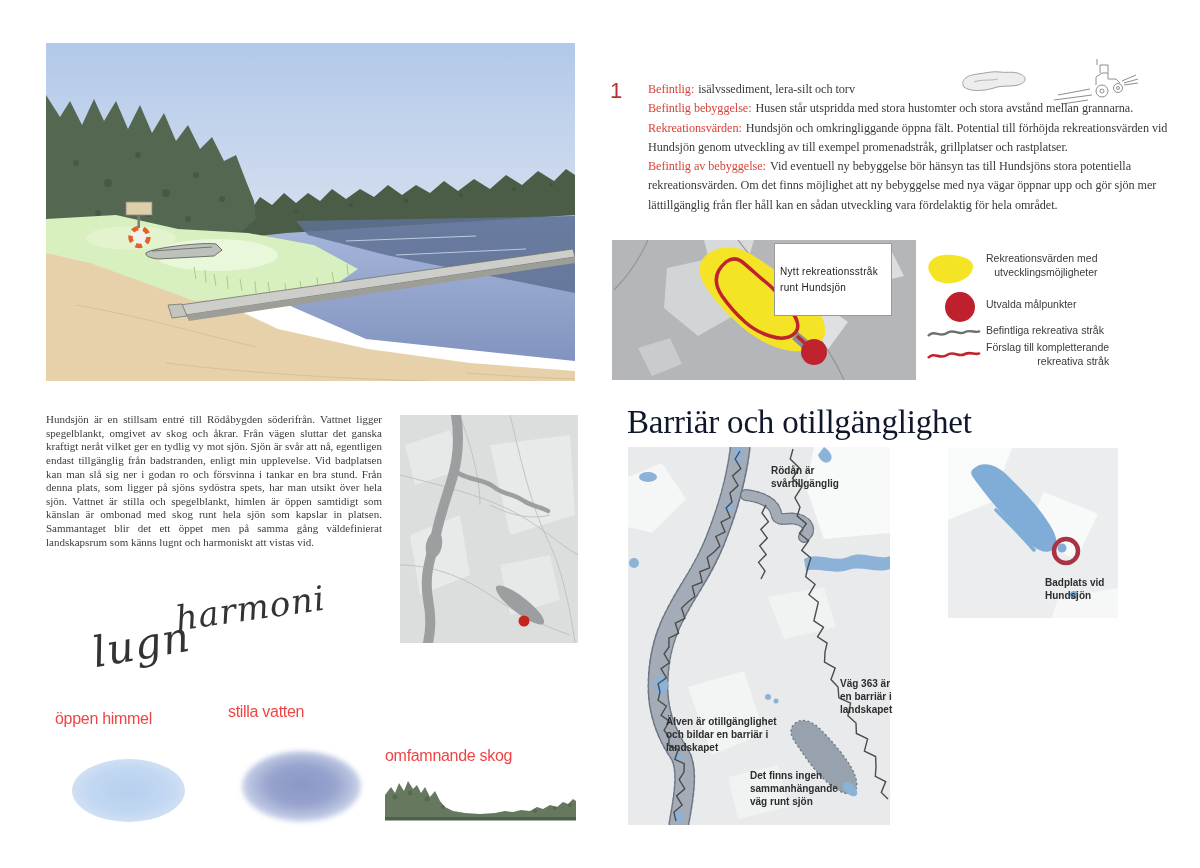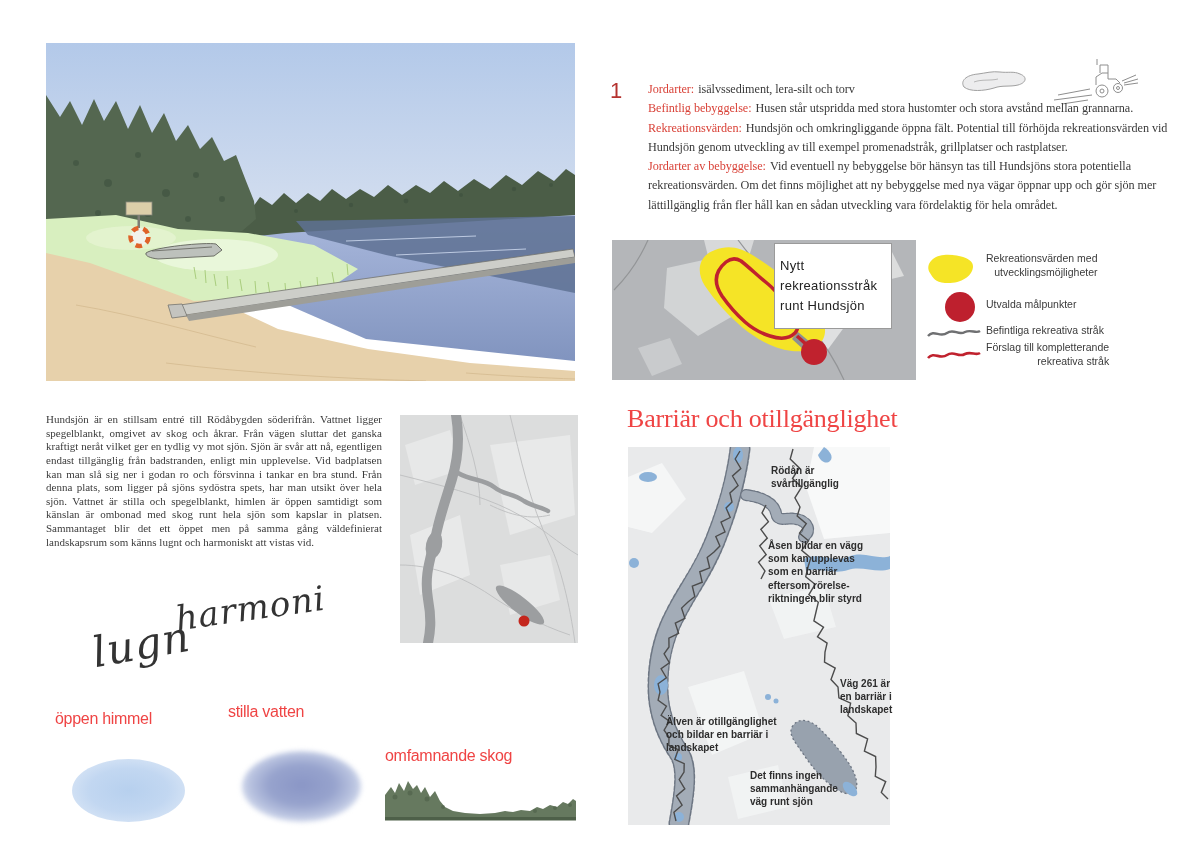--- a/index.html
+++ b/index.html
@@ -11,25 +11,25 @@
 
   
   .section-num{left:610px;top:78px;font-size:22px;color:#b5322f;font-family:"Liberation Sans",sans-serif;}
   .notes{left:648px;top:80px;width:558px;font-size:12.2px;line-height:1.58;color:#3a3a3a;
          font-family:"Liberation Serif","DejaVu Serif",serif;letter-spacing:-0.05px;}
   .note-label{color:#d94238;margin-right:4px;}
 
   
   .recmap{left:612px;top:240px;width:304px;height:140px;}
   .callout{left:774px;top:243px;width:106px;background:#fff;border:1px solid #9a9a9a;
-           padding:12px 5px;font-size:13px;letter-spacing:.3px;line-height:1.55;color:#222;}
+           padding:20px 5px;font-size:10px;letter-spacing:.3px;line-height:1.55;color:#222;}
   .lg-label{font-size:10.5px;line-height:1.32;color:#3a3a3a;text-align:right;}
 
   
-  .big-head{font-size:26px;color:#ef4444;letter-spacing:-0.2px;}
+  .big-head{font-size:33px;color:#0f172a;letter-spacing:-0.2px;}
 
   
   .desc{left:46px;top:413px;width:336px;font-size:11px;line-height:1.24;color:#3b3b3b;
         text-align:justify;font-family:"Liberation Serif","DejaVu Serif",serif;}
 
   
   .hand{font-family:"DejaVu Serif","Liberation Serif",serif;font-style:italic;color:#333;}
   .hand-harmoni{left:175px;top:588px;font-size:34px;transform:rotate(-8deg);letter-spacing:1px;}
   .hand-lugn{left:92px;top:620px;font-size:42px;transform:rotate(-10deg);letter-spacing:1px;}
 
@@ -112,24 +112,24 @@
       <path d="M146 30 L146 22 L152 18 L158 18 L158 24 L166 24 L170 28"></path>
       <path d="M150 18 L150 10 L158 10 L158 18"></path>
       <path d="M147 10 L147 4"></path>
       <path d="M172 26 L186 20 M174 28 L188 24 M174 30 L188 28"></path>
       <path d="M108 40 L140 34 M104 45 L142 40 M112 49 L138 45"></path>
     </g>
   </svg>
 
   <div class="abs section-num">1</div>
   <div class="abs notes">
-    <div><span class="note-label">Jordarter:</span><span>isälvssediment, lera-silt och torv</span></div>
+    <div><span class="note-label">Befintlig:</span><span>isälvssediment, lera-silt och torv</span></div>
     <div><span class="note-label">Befintlig bebyggelse:</span><span>Husen står utspridda med stora hustomter och stora avstånd mellan grannarna.</span></div>
     <div><span class="note-label">Rekreationsvärden:</span><span>Hundsjön och omkringliggande öppna fält. Potential till förhöjda rekreationsvärden vid Hundsjön genom utveckling av till exempel promenadstråk, grillplatser och rastplatser.</span></div>
-    <div><span class="note-label">Jordarter av bebyggelse:</span><span>Vid eventuell ny bebyggelse bör hänsyn tas till Hundsjöns stora potentiella rekreationsvärden. Om det finns möjlighet att ny bebyggelse med nya vägar öppnar upp och gör sjön mer lättillgänglig från fler håll kan en sådan utveckling vara fördelaktig för hela området.</span></div>
+    <div><span class="note-label">Befintlig av bebyggelse:</span><span>Vid eventuell ny bebyggelse bör hänsyn tas till Hundsjöns stora potentiella rekreationsvärden. Om det finns möjlighet att ny bebyggelse med nya vägar öppnar upp och gör sjön mer lättillgänglig från fler håll kan en sådan utveckling vara fördelaktig för hela området.</span></div>
   </div>
 
   <svg class="abs recmap" viewBox="0 0 304 140">
     <rect width="304" height="140" fill="#b4b6b9"></rect>
     <path fill="#d2d4d5" d="M55 28 L128 12 L152 38 L128 72 L86 96 L52 68 Z"></path>
     <path fill="#dfe0e1" d="M140 72 L198 56 L236 82 L214 112 L162 106 Z"></path>
     <path fill="#d8d9da" d="M92 0 L142 0 L136 20 L98 24 Z"></path>
     <path fill="#c9cbcd" d="M26 108 L58 98 L70 124 L40 136 Z"></path>
     <path fill="#dcdddd" d="M240 20 L280 12 L292 36 L258 44 Z"></path>
     <path stroke="#939597" stroke-width="1.2" fill="none" d="M36 0 C28 18 16 36 2 50 M126 0 C150 32 178 62 198 86 C212 103 224 122 232 140"></path>
@@ -244,30 +244,42 @@
       <ellipse cx="222" cy="342" rx="9" ry="5" fill="#8cb2d8" transform="rotate(45 222 342)"></ellipse>
 
       <g fill="none" stroke="#4c4c4c" stroke-width="1.4">
         <path d="M112 4 L107.2 12.0 L112.8 21.5 L104.5 29.0 L110.1 38.5 L101.9 46.0 L104 55 L98.1 61.0 L102.2 70.5 L93.0 75.2 L97.0 84.8 L87.8 89.5 L91.9 99.0 L86 105 L79.2 110.5 L81.7 120.9 L71.8 124.8 L74.2 135.2 L64.3 139.1 L66.8 149.5 L60 155 L53.6 161.1 L56.9 171.4 L47.3 176.1 L50.6 186.4 L40.9 191.1 L41 200 L36.1 206.8 L41.4 215.7 L33.1 221.8 L38.4 230.7 L30.1 236.8 L32 245 L30.1 253.2 L38.4 259.3 L33.1 268.2 L41.4 274.3 L36.1 283.2 L41 290 L40.8 298.4 L50.2 302.6 L46.8 312.4 L56.2 316.6 L56 325 L51.2 332.6 L56.8 341.9 L48.5 348.9 L54.1 358.2 L45.9 365.3 L48 374"></path>
         <path d="M138 58 L134.0 66.0 L140.4 74.7 L132.8 82.4 L139.3 91.1 L131.7 98.9 L138.2 107.6 L130.6 115.3 L137.0 124.0 L133 132"></path>
         <path d="M165 2 L162.2 12.1 L171.3 20.9 L164.5 31.5 L173.6 40.2 L166.9 50.8 L172 60 L169.2 69.1 L178.3 76.6 L171.5 86.2 L180.5 93.8 L173.7 103.4 L182.8 110.9 L180 120 L177.7 129.7 L187.1 137.3 L180.9 147.7 L190.3 155.3 L188 165 L185.9 173.9 L195.5 180.1 L189.5 189.9 L199.1 196.1 L197 205 L196.5 215.1 L207.2 221.1 L203.0 232.6 L210 240 L210.9 250.8 L222.6 256.2 L219.9 268.8 L228 276 L228.4 286.5 L239.6 291.9 L236.4 304.1 L247.6 309.5 L248 320 L247.3 329.4 L257.7 334.6 L253.3 345.4 L260 352"></path>
       </g>
     </svg>
     <div class="map-note pre" style="left:143px;top:17px">Rödån är
 svårtillgänglig</div>
-    <div class="map-note pre" style="left:140px;top:92px">Åsen bildar en vägg
-som kan upplevas
-som en barriär
-eftersom rörelse-
-riktningen blir styrd</div>
-    <div class="map-note pre" style="left:212px;top:230px">Väg 261 är
+    <div class="map-note pre" style="left:212px;top:230px">Väg 363 är
 en barriär i
 landskapet</div>
     <div class="map-note pre" style="left:38px;top:268px">Älven är otillgänglighet
 och bildar en barriär i
 landskapet</div>
     <div class="map-note pre" style="left:122px;top:322px">Det finns ingen
 sammanhängande
 väg runt sjön</div>
   </div>
 
+  <div class="abs landmark-box">
+    <svg width="170" height="170" viewBox="0 0 170 170">
+      <rect width="170" height="170" fill="#ecedee"></rect>
+      <g fill="#fbfcfc">
+        <path opacity=".9" d="M0 0 L64 0 L44 54 L0 72 Z"></path>
+        <path opacity=".8" d="M96 44 L150 66 L128 112 L76 86 Z"></path>
+        <path opacity=".7" d="M110 150 L170 140 L170 170 L104 170 Z"></path>
+      </g>
+      <path fill="#7fadd7" d="M24 22 C34 12 48 16 60 28 C74 42 90 58 100 74 C108 86 112 96 104 102 C96 108 82 98 70 84 C56 68 40 50 30 36 C24 28 22 26 24 22 Z"></path>
+      <path fill="none" stroke="#7fadd7" stroke-width="3.5" stroke-linecap="round" d="M48 62 C60 74 74 88 86 102"></path>
+      <circle cx="114" cy="100" r="4.5" fill="#7fadd7"></circle>
+      <circle cx="118" cy="103" r="12" fill="none" stroke="#a93343" stroke-width="4.5"></circle>
+      <circle cx="126" cy="147" r="4" fill="#7fadd7"></circle>
+    </svg>
+    <div class="map-note pre" style="left:97px;top:128px">Badplats vid
+Hundsjön</div>
+  </div>
 
 </div>
 
 </body></html>

